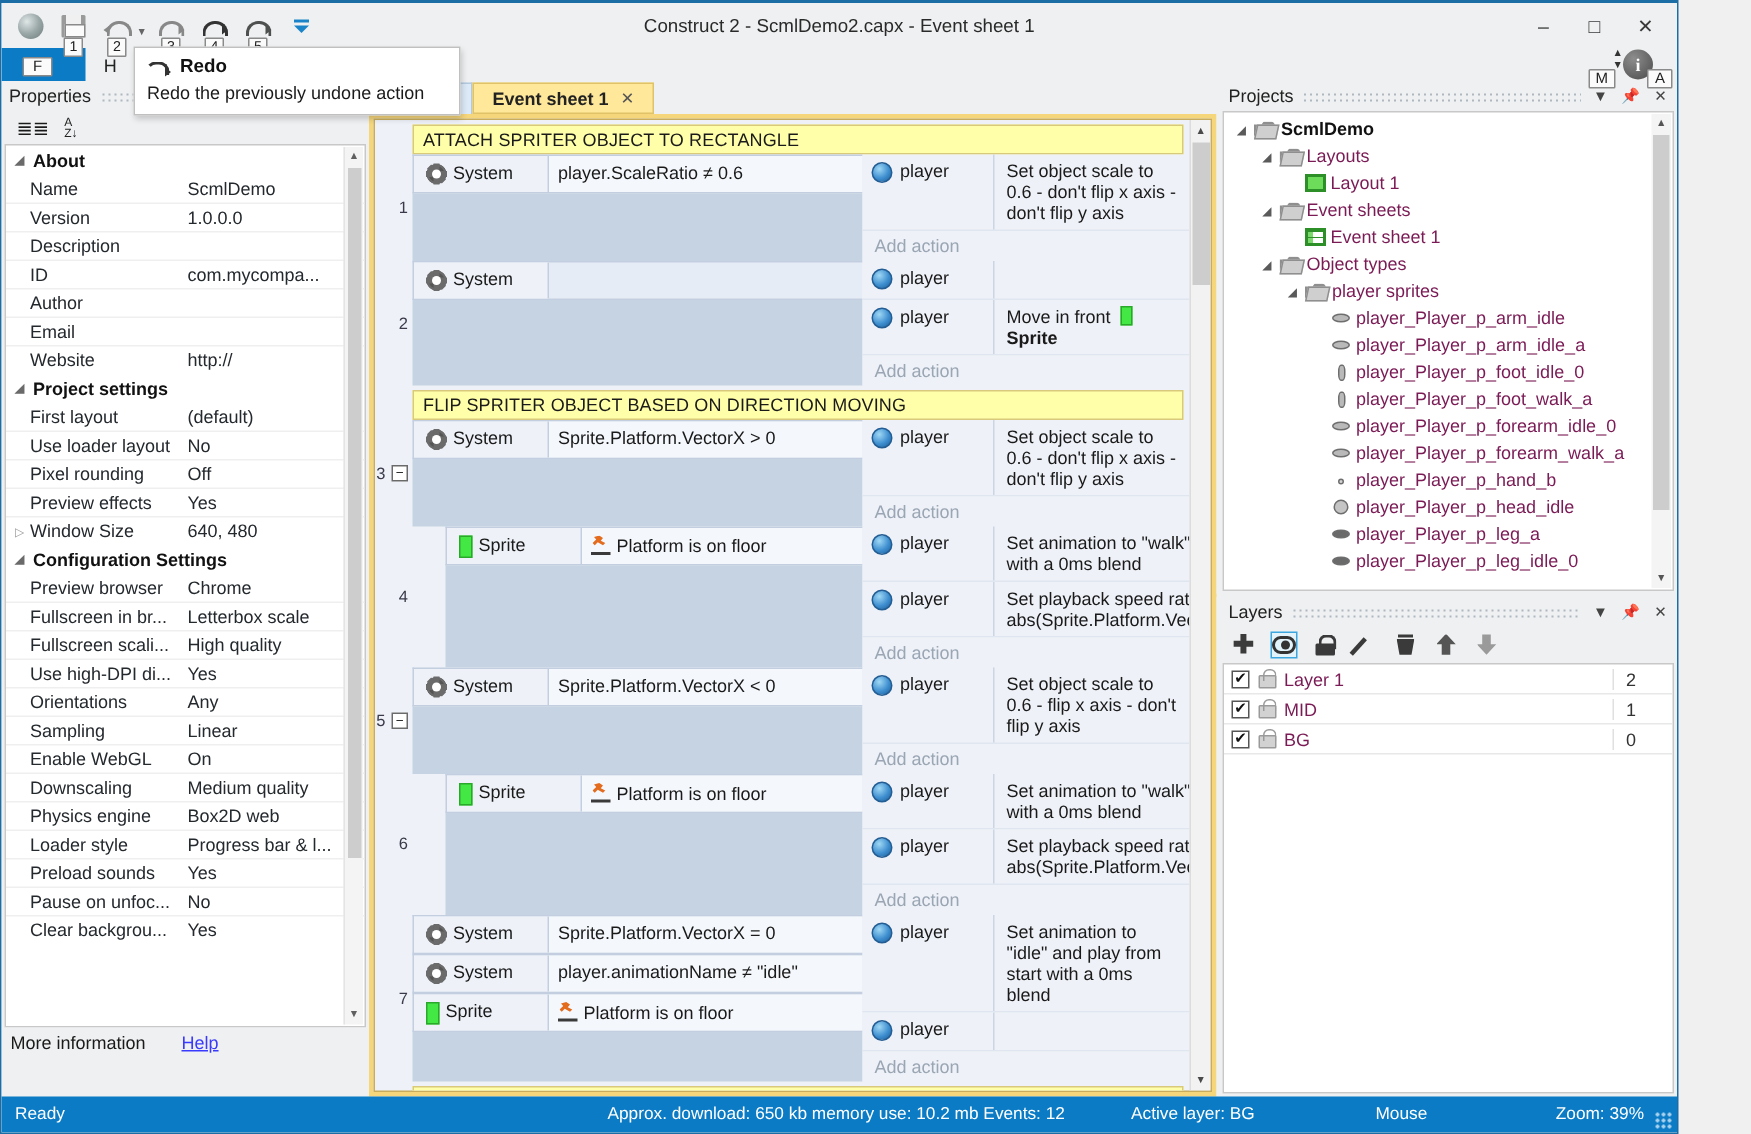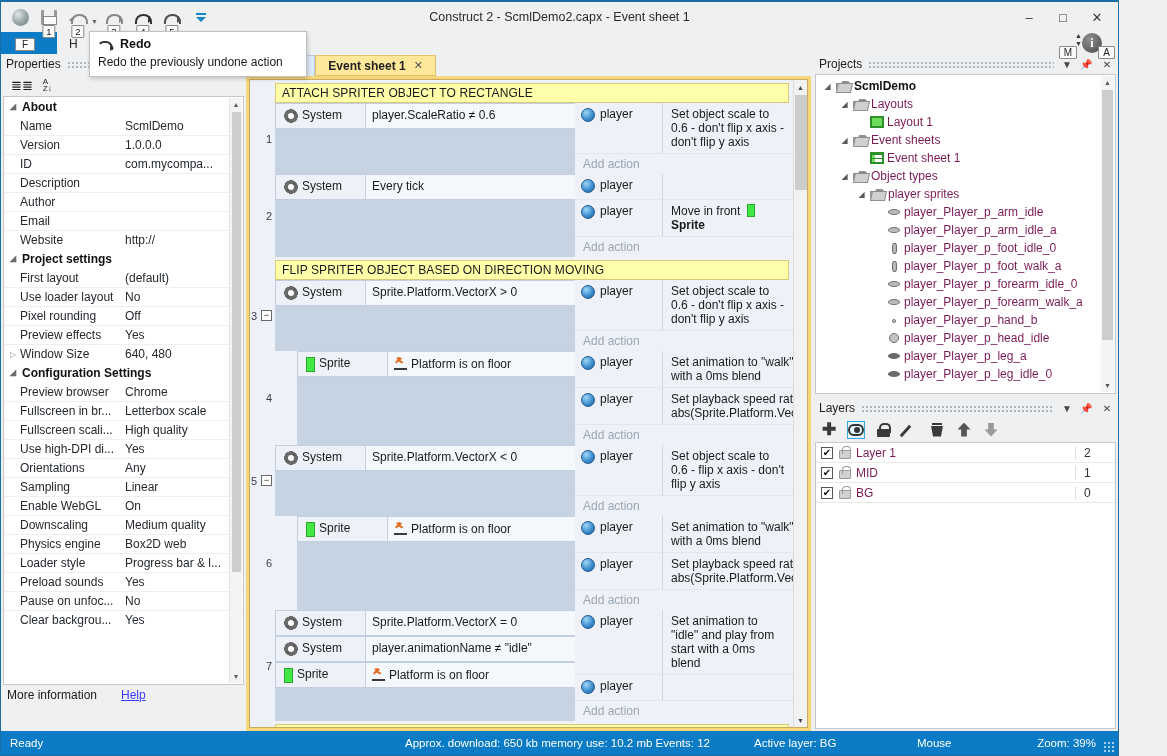--- a/index.html
+++ b/index.html
@@ -443,26 +443,26 @@
           </div>
           <div class="prop-row">
             <span class="prop-name">Name</span>
             <span class="prop-val">ScmlDemo</span>
           </div>
           <div class="prop-row">
             <span class="prop-name">Version</span>
             <span class="prop-val">1.0.0.0</span>
           </div>
           <div class="prop-row">
+            <span class="prop-name">Description</span>
+            <span class="prop-val"></span>
+          </div>
+          <div class="prop-row">
             <span class="prop-name">ID</span>
             <span class="prop-val">com.mycompa...</span>
-          </div>
-          <div class="prop-row">
-            <span class="prop-name">Description</span>
-            <span class="prop-val"></span>
           </div>
           <div class="prop-row">
             <span class="prop-name">Author</span>
             <span class="prop-val"></span>
           </div>
           <div class="prop-row">
             <span class="prop-name">Email</span>
             <span class="prop-val"></span>
           </div>
           <div class="prop-row">
@@ -615,21 +615,20 @@
             <div class="evt-body">
               <div class="cond-col" style="display: flex; flex-direction: column;">
                 <div class="cond-cell">
                   <div class="obj">
                     <span class="icon-sys">
                       <i></i>
                       <span class="icon-sysdot"></span>
                     </span>
                     <span>System</span>
                   </div>
-                  <div class="txt"><span>Every tick</span></div>
                 </div>
                 <div class="cond-blank" style="margin-left: 0px; flex: 1 1 0%;"></div>
               </div>
               <div class="act-col">
                 <div class="act-row">
                   <div class="obj">
                     <span class="icon-player"></span>
                     <span>player</span>
                   </div>
                 </div>

